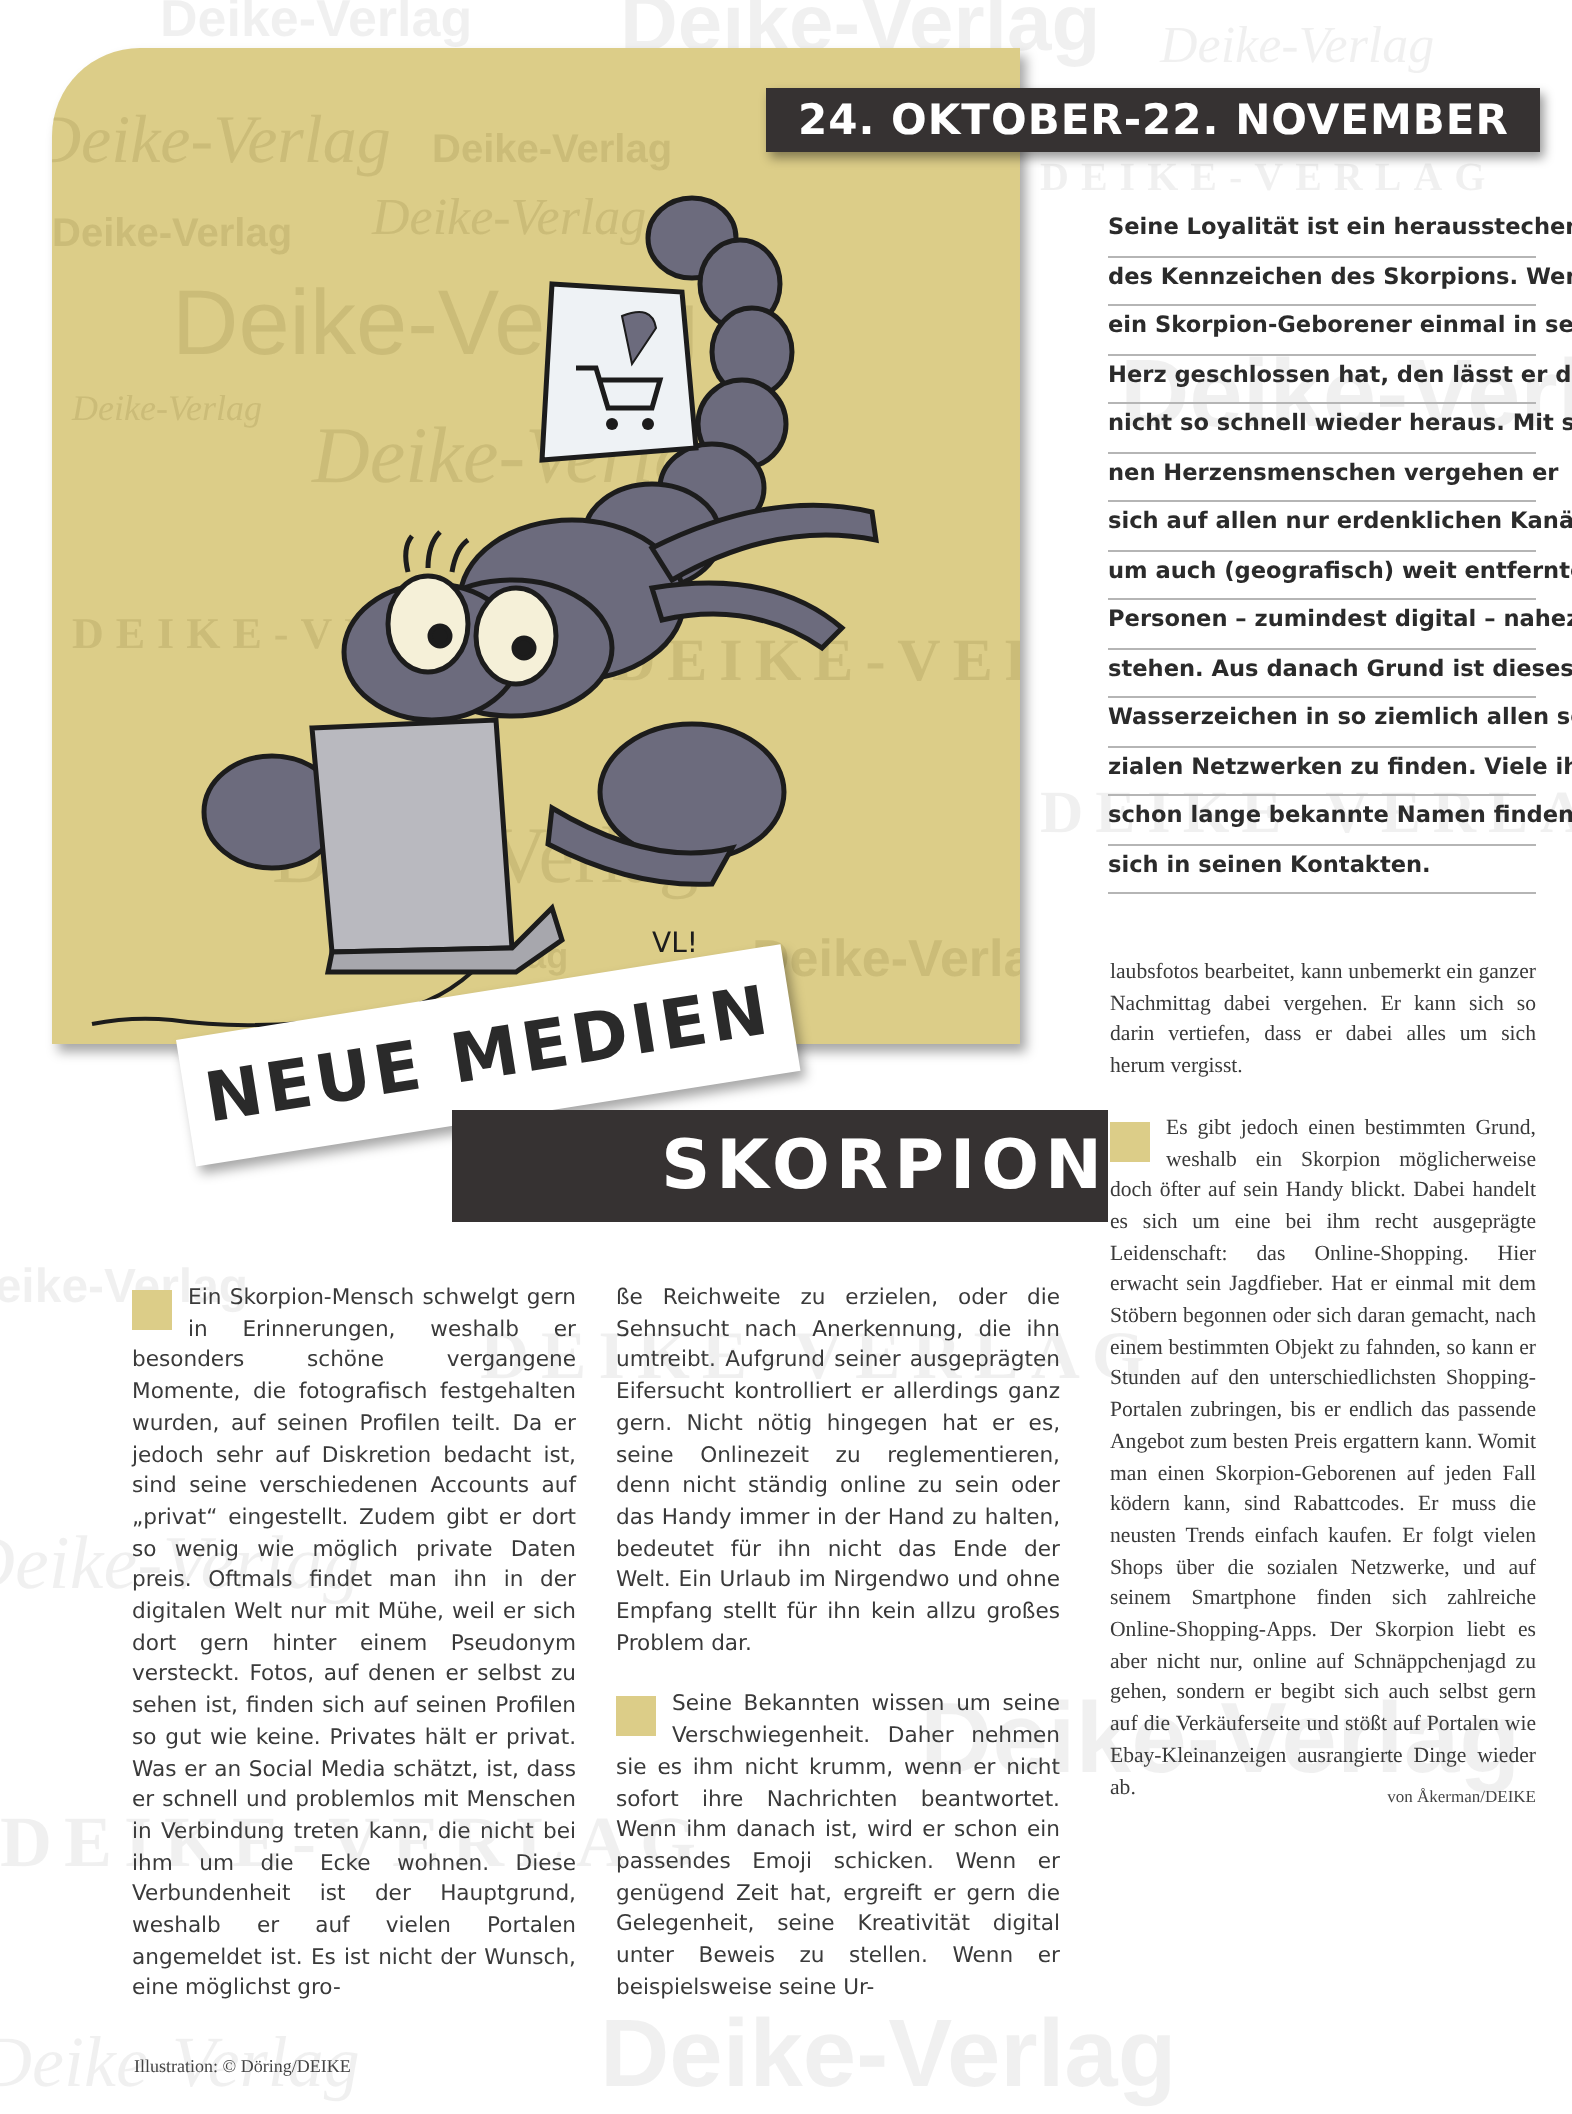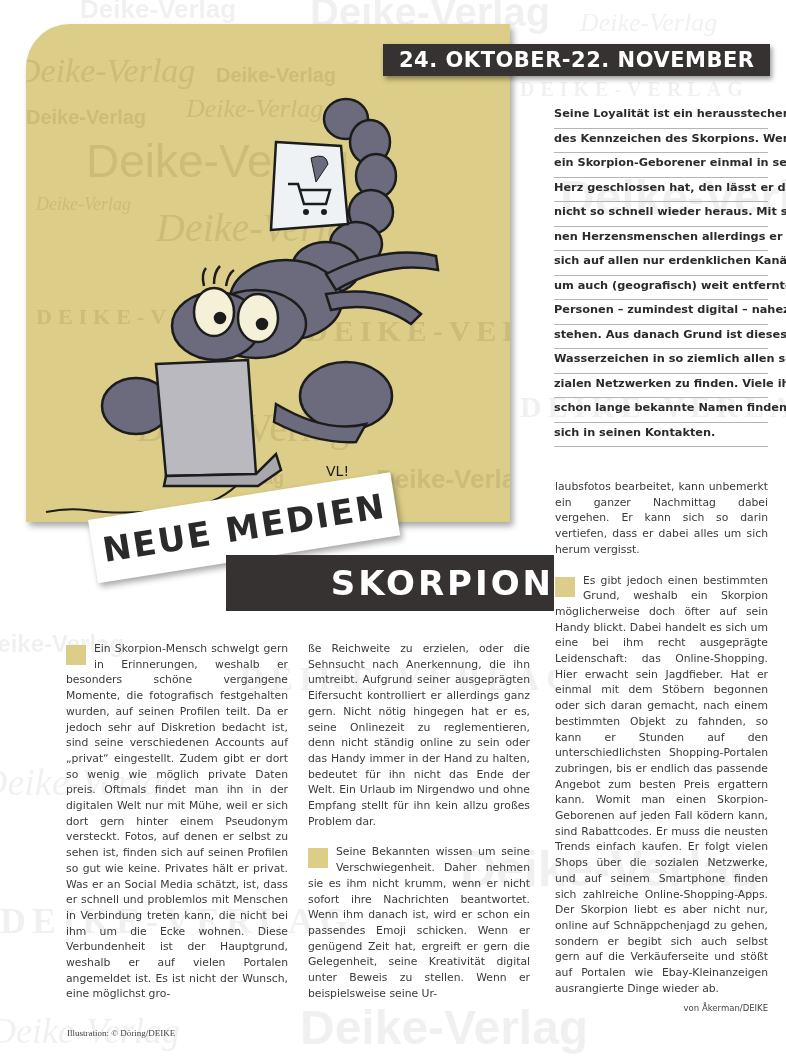--- a/index.html
+++ b/index.html
@@ -51,21 +51,21 @@
     font-family: "DejaVu Sans", sans-serif; font-weight: bold; font-size: 11.3px; color: #2b2b2b;
     height: 24.5px; line-height: 20px; border-bottom: 1.5px solid #b5b5b5; white-space: nowrap;
   }
 
   
   .col { position: absolute; z-index: 3; font-family: "DejaVu Sans", sans-serif; font-size: 10.8px; line-height: 15.7px; color: #3a3a3a; text-align: justify; }
   .col p { margin-bottom: 15px; }
   .col .sq { float: left; width: 20px; height: 20px; background: #dccd88; margin: 4px 8px 2px 0; }
   .col1 { left: 66px; top: 641px; width: 222px; }
   .col2 { left: 308px; top: 641px; width: 222px; }
-  .col3 { left: 555px; top: 479px; width: 213px; }
+  .col3 { left: 555px; top: 479px; width: 213px; font-family: Liberation Serif, serif; }
   .credit-author { float: right; font-size: 8.5px; color: #444; margin-top: 4px; }
 
   .footer-credit { position: absolute; left: 20px; top: 1028px; font-size: 9px; color: #444; z-index: 3; font-family: Liberation Serif, serif; padding-left: 47px; }
 
   
   .scorpion { position: absolute; left: 0; top: 0; width: 484px; height: 498px; z-index: 2; }
 </style>
 </head>
 <body>
 
@@ -152,21 +152,21 @@
 
 <div class="label-neue">NEUE MEDIEN</div>
 <div class="label-skorpion">SKORPION</div>
 
 <div class="ruled-col">
   <div class="line">Seine Loyalität ist ein herausstechen-</div>
   <div class="line">des Kennzeichen des Skorpions. Wen</div>
   <div class="line">ein Skorpion-Geborener einmal in sein</div>
   <div class="line">Herz geschlossen hat, den lässt er dort</div>
   <div class="line">nicht so schnell wieder heraus. Mit sei-</div>
-  <div class="line">nen Herzensmenschen allerdings er</div>
+  <div class="line">nen Herzensmenschen vergehen er</div>
   <div class="line">sich auf allen nur erdenklichen Kanälen,</div>
   <div class="line">um auch (geografisch) weit entfernten</div>
   <div class="line">Personen – zumindest digital – nahezu-</div>
   <div class="line">stehen. Aus danach Grund ist dieses</div>
   <div class="line">Wasserzeichen in so ziemlich allen so-</div>
   <div class="line">zialen Netzwerken zu finden. Viele ihm</div>
   <div class="line">schon lange bekannte Namen finden</div>
   <div class="line">sich in seinen Kontakten.</div>
 </div>
 

